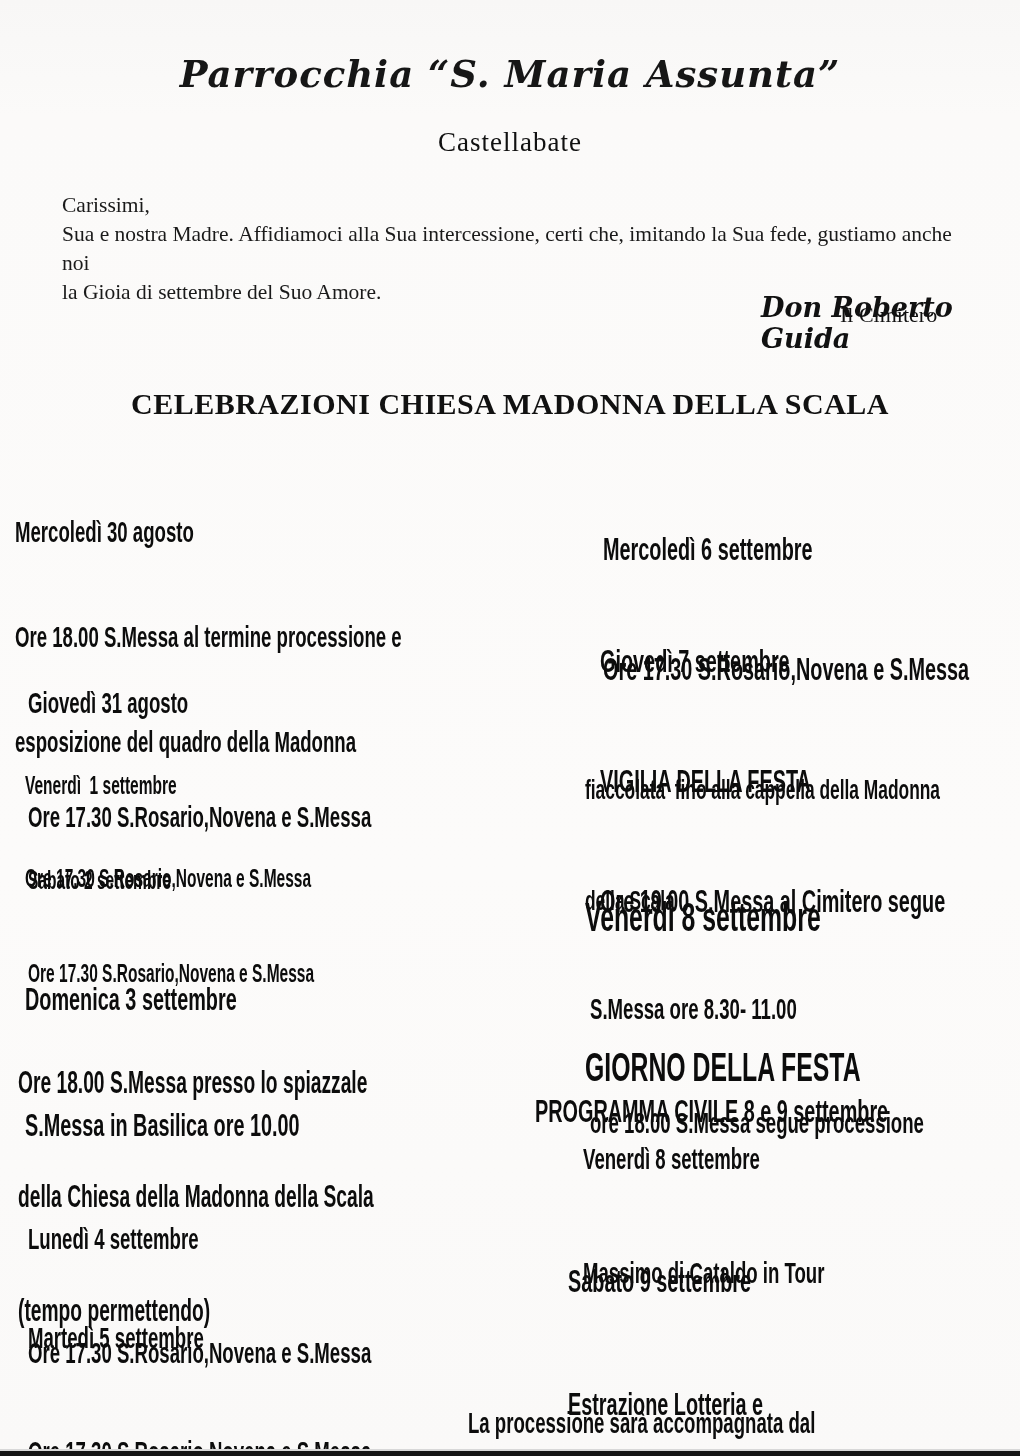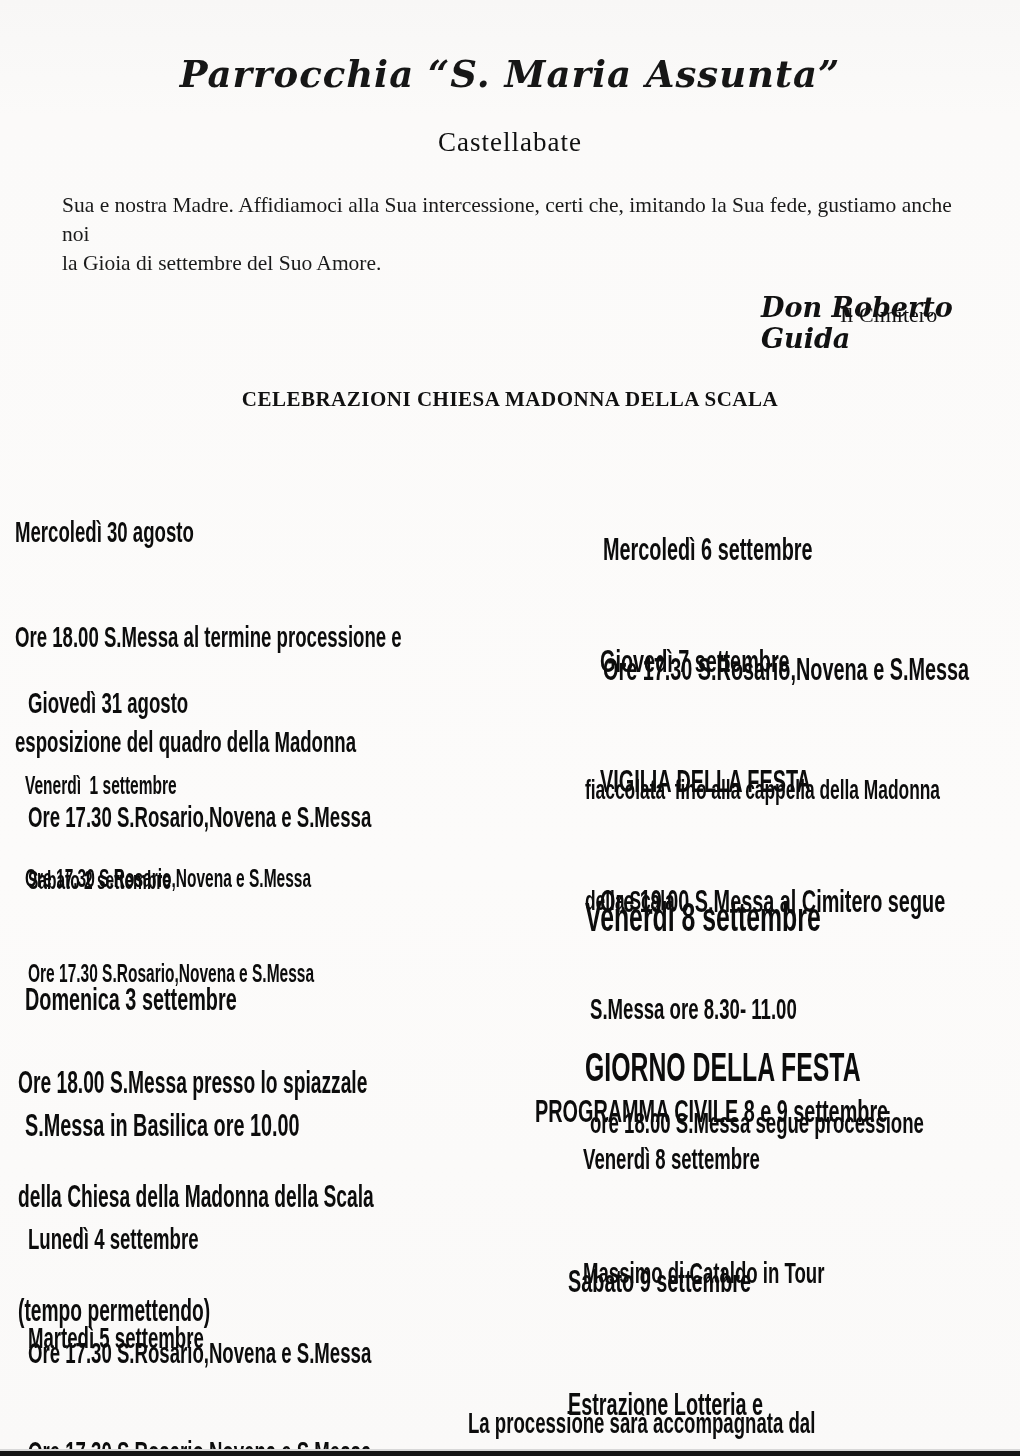--- a/index.html
+++ b/index.html
@@ -26,21 +26,21 @@
   }
   .blk{position:absolute;}
   .center{left:0;width:1020px;text-align:center;}
   .center .inner{display:inline-block;}
 
   .title-script{font-size:37px;letter-spacing:1px;color:#161616;}
   .subtitle{font-size:27px;letter-spacing:1px;}
   .letter{font-size:21.5px;line-height:29px;color:#1a1a1a;}
   .sig-role{font-size:22px;}
   .sig-name{font-size:27px;}
-  .sec-head{font-size:21px;font-weight:bold;letter-spacing:0.5px;}
+  .sec-head{font-size:30px;font-weight:bold;letter-spacing:0.5px;}
   .prog-head{font-size:46px;line-height:48px;font-family:"Liberation Sans","DejaVu Sans",sans-serif;font-weight:bold;transform:scaleX(0.68);transform-origin:50% 0;white-space:pre;}
 
   .c25{font-size:25px;line-height:31px;}
   .c28{font-size:28px;line-height:37px;}
   .c30{font-size:30px;line-height:35px;}
   .c30w{font-size:30px;line-height:38px;}
   .c30f{font-size:30px;line-height:34px;}
   .c31{font-size:31px;line-height:38px;}
   .c32{font-size:32px;line-height:40px;}
   .c32t{font-size:32px;line-height:42px;}
@@ -56,20 +56,21 @@
 <div class="page">
 
   <div class="blk center script title-script" style="top:52px;">
     <span class="inner">Parrocchia “S. Maria Assunta”</span>
   </div>
   <div class="blk center serif subtitle" style="top:94px;">
     <span class="inner">Castellabate</span>
   </div>
 
   <div class="blk serif letter" style="left:62px;top:158px;width:900px;">
+    <div>Carissimi,</div>
     <div>Sua e nostra Madre. Affidiamoci alla Sua intercessione, certi che, imitando la Sua fede, gustiamo anche noi</div>
     <div>la Gioia di settembre del Suo Amore.</div>
   </div>
 
   <div class="blk serif sig-role" style="left:840px;top:269px;">Il Cimitero</div>
   <div class="blk script sig-name" style="left:761px;top:292px;">Don Roberto Guida</div>
 
   <div class="blk center serif sec-head" style="top:354px;">
     <span class="inner">CELEBRAZIONI CHIESA MADONNA DELLA SCALA</span>
   </div>

